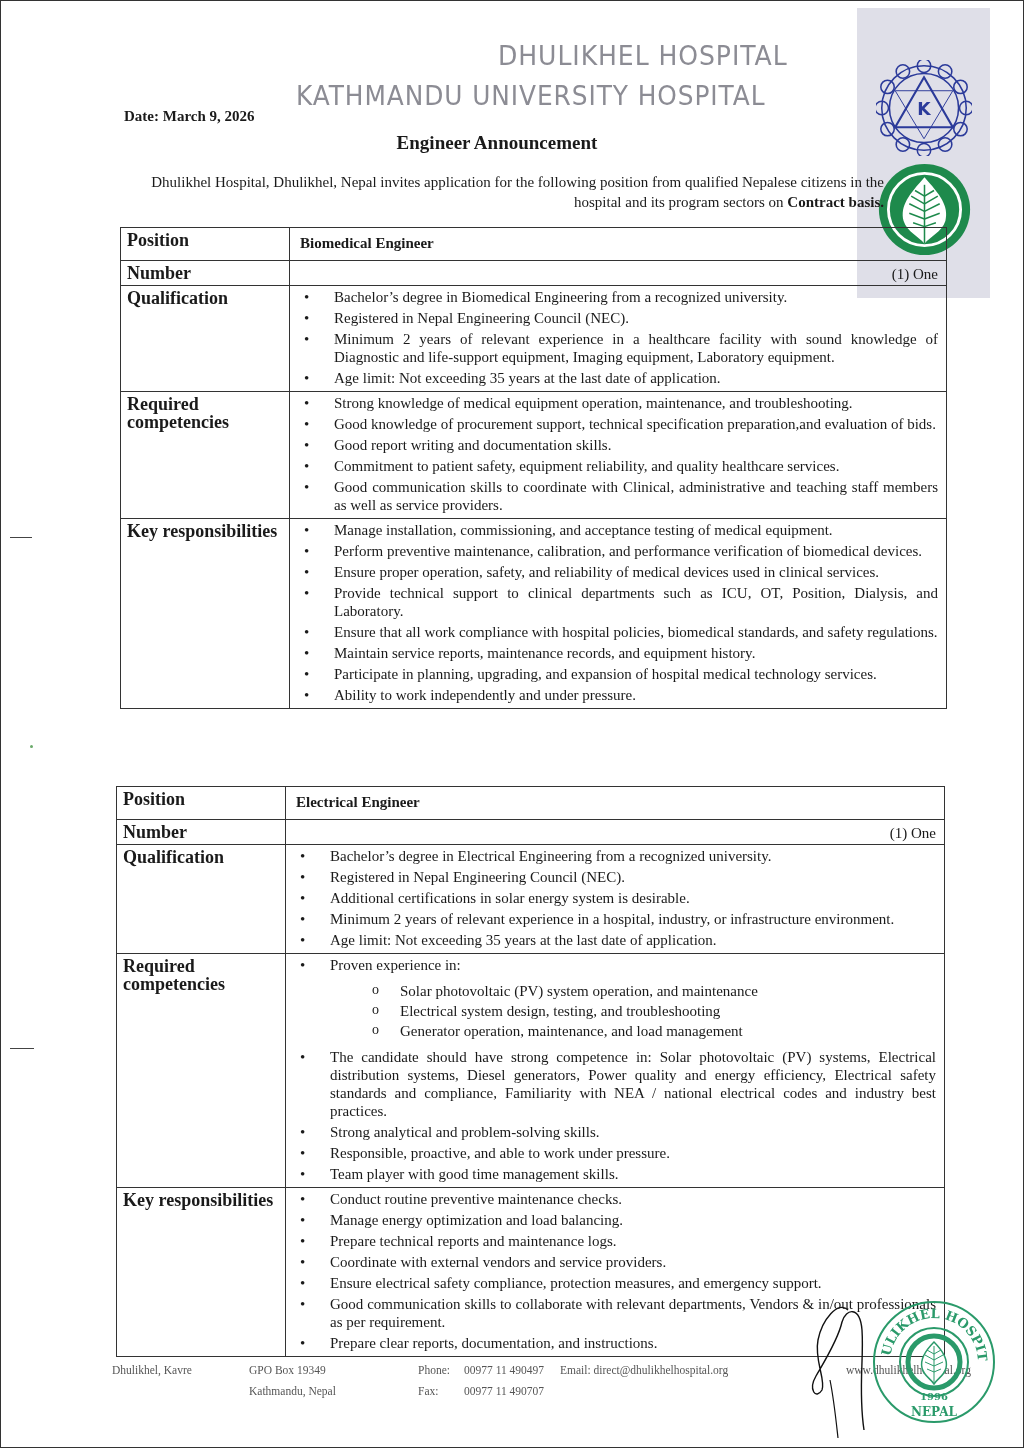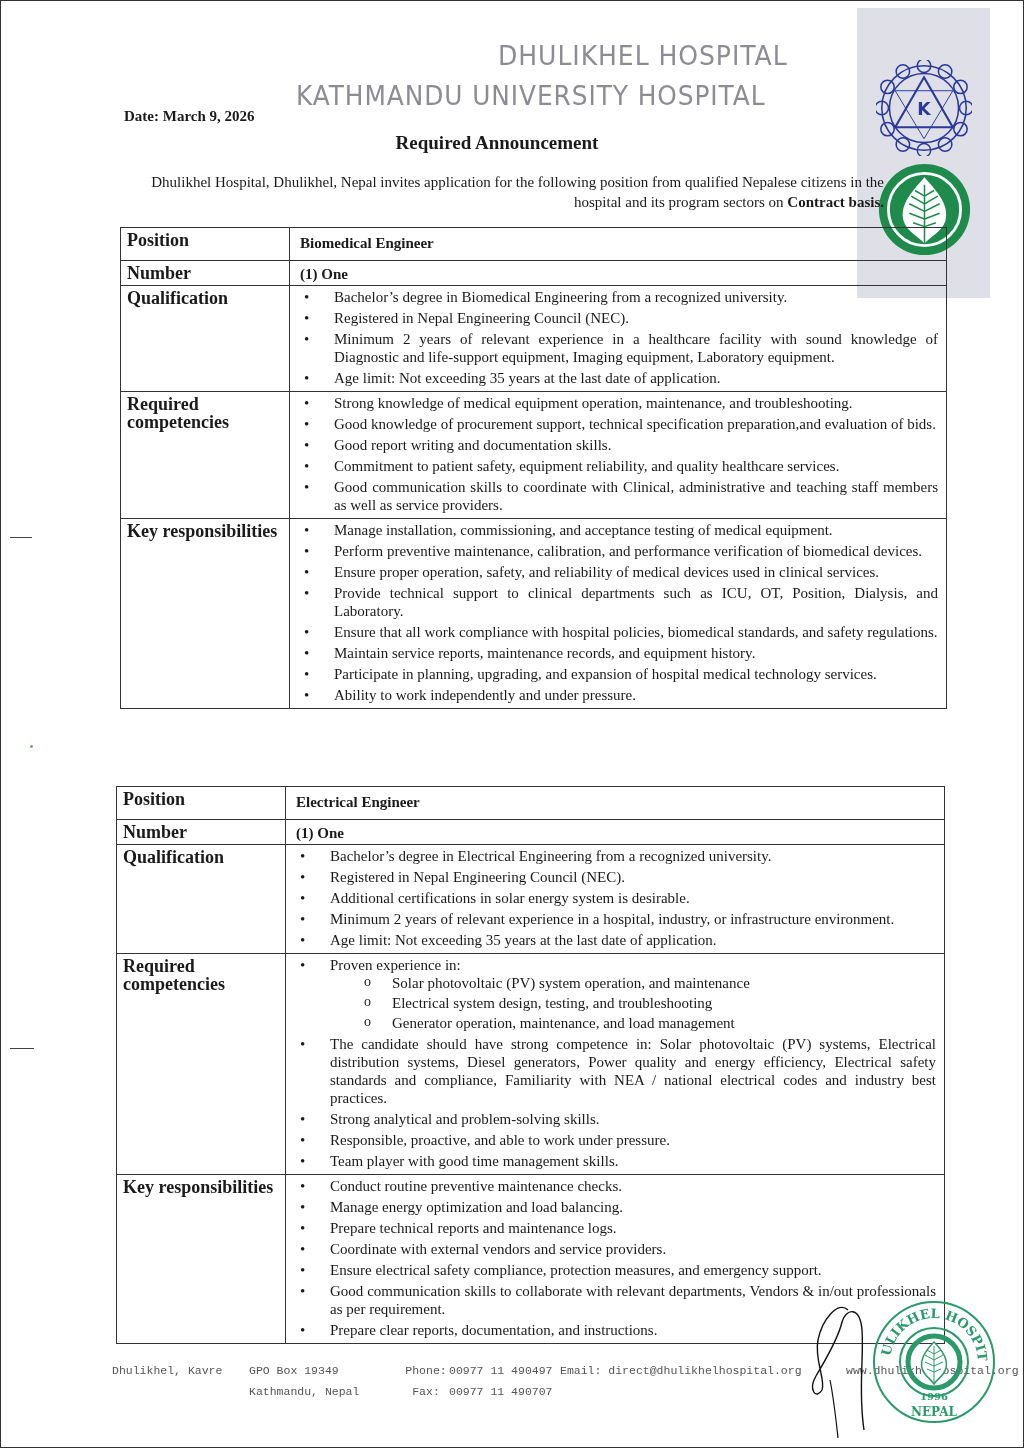--- a/index.html
+++ b/index.html
@@ -24,33 +24,33 @@
   .intro { position: absolute; left: 124px; top: 172px; width: 760px; font-size: 15px; line-height: 20px; text-align: right; }
   .intro b { font-weight: bold; }
 
   table.vac {
     position: absolute; border-collapse: collapse; font-size: 15px; line-height: 18px;
   }
   table.vac td { border: 1px solid #333; vertical-align: top; padding: 0; }
   td.lab { width: 156px; padding: 3px 6px !important; font-weight: bold; font-size: 18px; line-height: 18px; }
   td.val { padding: 2px 8px 1px 10px !important; }
   td.val.head { font-weight: bold; padding-top: 6px !important; padding-bottom: 8px !important; font-size: 15px; margin-top: 25px; }
-  td.val.num { font-weight: bold; padding-top: 4px !important; padding-bottom: 2px !important; }
+  td.val.num { font-weight: normal; padding-top: 4px !important; padding-bottom: 2px !important; text-align: right; }
   ul.bl { list-style: none; margin: 0; padding: 0; }
   ul.bl > li { position: relative; padding-left: 34px; text-align: justify; margin-bottom: 3px; }
   ul.bl > li::before { content: "\2022"; position: absolute; left: 4px; top: 0; font-size: 15px; }
-  ul.sub { list-style: none; margin: 0; padding: 0; }
+  ul.sub { list-style: none; margin: 8px; padding: 0; }
   ul.sub > li { position: relative; padding-left: 62px; margin-bottom: 2px; }
   ul.sub > li::before { content: "o"; position: absolute; left: 34px; top: -1px; font-size: 14px; }
 
   #t1 { left: 120px; top: 227px; width: 827px; }
   #t2 { left: 116px; top: 786px; width: 829px; }
 
-  .footer { position: absolute; top: 1360px; font-family: Liberation Mono, monospace; font-size: 11.5px; color: #555; line-height: 21px; }
-  .f1 { left: 112px; } .f2 { left: 249px; } .f3 { left: 403px; text-align: center; } .f4 { left: 560px; } .f5 { left: 846px; }
+  .footer { position: absolute; top: 1360px; font-family: Liberation Serif, serif; font-size: 11.5px; color: #555; line-height: 21px; }
+  .f1 { left: 112px; } .f2 { left: 249px; } .f3 { left: 418px; } .f4 { left: 560px; } .f5 { left: 846px; }
   .f3 .lbl { display: inline-block; width: 46px; }
   .stamp { position: absolute; left: 870px; top: 1298px; width: 128px; height: 128px; }
   .sig { position: absolute; left: 808px; top: 1300px; width: 70px; height: 140px; }
   .marks { position: absolute; background: #444; height: 1px; }
   .dot { position: absolute; width: 3px; height: 3px; border-radius: 50%; background: #6aaa6a; }
 </style>
 </head>
 <body>
 
 <div class="frame"></div>
@@ -88,21 +88,21 @@
   <circle cx="50" cy="50" r="38" fill="none" stroke="#ffffff" stroke-width="3"></circle>
   <path d="M50 16 C34 34 24 46 28 62 C32 74 44 78 50 86 C56 78 68 74 72 62 C76 46 66 34 50 16 Z" fill="#ffffff"></path>
   <g stroke="#1e8a4c" stroke-width="1.6" fill="none">
     <line x1="50" y1="24" x2="50" y2="86"></line>
     <path d="M50 36 L40 30 M50 44 L36 36 M50 52 L34 44 M50 60 L34 54 M50 68 L38 64"></path>
     <path d="M50 36 L60 30 M50 44 L64 36 M50 52 L66 44 M50 60 L66 54 M50 68 L62 64"></path>
   </g>
 </svg>
 
 <div class="date">Date: March 9, 2026</div>
-<div class="title">Required Announcement</div>
+<div class="title">Engineer Announcement</div>
 <div class="intro"><span>Dhulikhel Hospital, Dhulikhel, Nepal invites application for the following position from qualified Nepalese citizens in the hospital and its program sectors on </span><b>Contract basis.</b></div>
 
 <table class="vac" id="t1">
   <tbody>
       <tr>
     <td class="lab">Position</td>
     <td class="val head">Biomedical Engineer</td>
   </tr>
   <tr>
     <td class="lab">Number</td>

